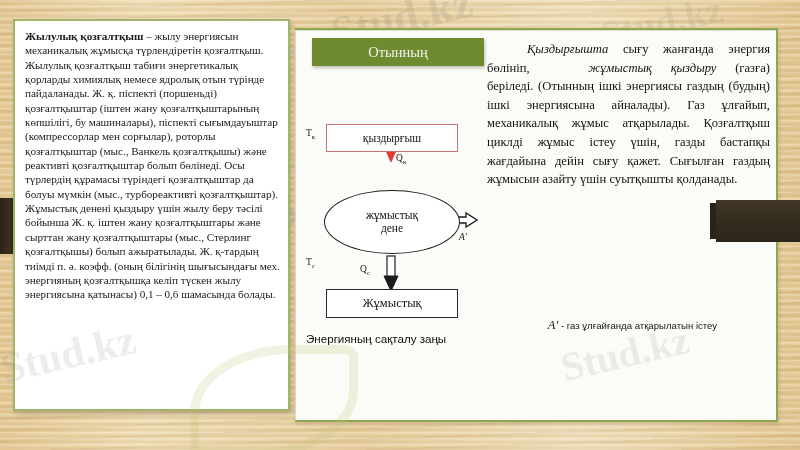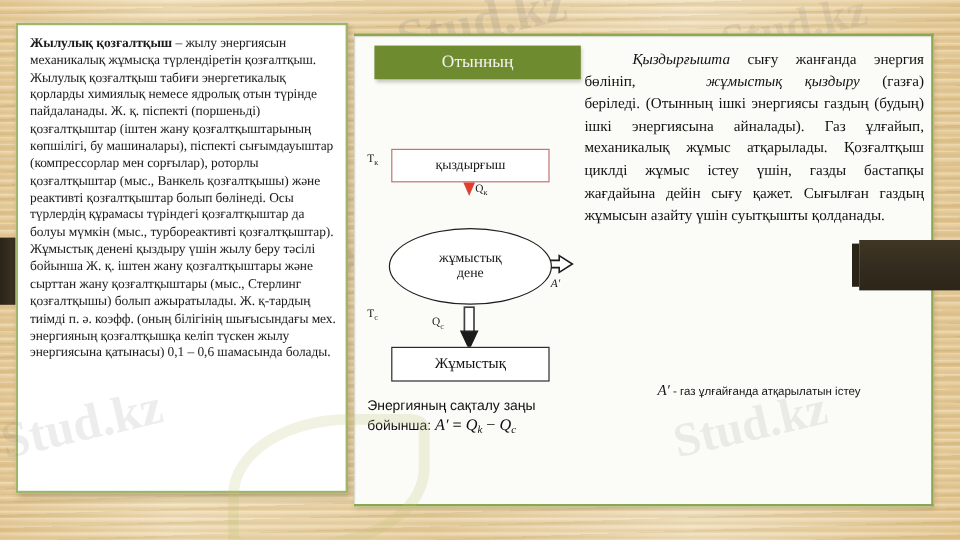--- a/index.html
+++ b/index.html
@@ -363,23 +363,20 @@
 
     <div class="lbl lbl-th"><span>T</span><sub>к</sub></div>
     <div class="lbl lbl-tc"><span>T</span><sub>с</sub></div>
     <div class="lbl lbl-qk"><span>Q</span><sub>к</sub></div>
     <div class="lbl lbl-qc"><span>Q</span><sub>с</sub></div>
     <div class="lbl lbl-a">A′</div>
   </div>
 
   <div class="law">
     <div>Энергияның сақталу заңы</div>
-    <div>
-      <span>бойынша: </span><span class="mathline"><span class="mi">A′</span><span> = </span><span class="mi">Q</span><span class="msub">k</span><span> − </span><span class="mi">Q</span><span class="msub">c</span></span>
-    </div>
   </div>
 
   <div class="right-text"><i>Қыздырғышта</i><span> сығу жанғанда энергия бөлініп, </span><i>жұмыстық қыздыру</i><span> (газға) беріледі. (Отынның ішкі энергиясы газдың (будың) ішкі энергиясына айналады). Газ ұлғайып, механикалық жұмыс атқарылады. Қозғалтқыш циклді жұмыс істеу үшін, газды бастапқы жағдайына дейін сығу қажет. Сығылған газдың жұмысын азайту үшін суытқышты қолданады.</span></div>
 
   <div class="legend">
     <div><span class="sym">A′</span><span> - газ ұлғайғанда атқарылатын істеу</span></div>
   </div>
 
   <div class="left-card">
     <p><span class="lead">Жылулық қозғалтқыш</span><span> – жылу энергиясын механикалық жұмысқа түрлендіретін қозғалтқыш. Жылулық қозғалтқыш табиғи энергетикалық қорларды химиялық немесе ядролық отын түрінде пайдаланады. Ж. қ. піспекті (поршеньді) қозғалтқыштар (іштен жану қозғалтқыштарының көпшілігі, бу машиналары), піспекті сығымдауыштар (компрессорлар мен сорғылар), роторлы қозғалтқыштар (мыс., Ванкель қозғалтқышы) және реактивті қозғалтқыштар болып бөлінеді. Осы түрлердің құрамасы түріндегі қозғалтқыштар да болуы мүмкін (мыс., турбореактивті қозғалтқыштар). Жұмыстық денені қыздыру үшін жылу беру тәсілі бойынша Ж. қ. іштен жану қозғалтқыштары және сырттан жану қозғалтқыштары (мыс., Стерлинг қозғалтқышы) болып ажыратылады. Ж. қ-тардың тиімді п. ә. коэфф. (оның білігінің шығысындағы мех. энергияның қозғалтқышқа келіп түскен жылу энергиясына қатынасы) 0,1 – 0,6 шамасында болады.</span></p>

